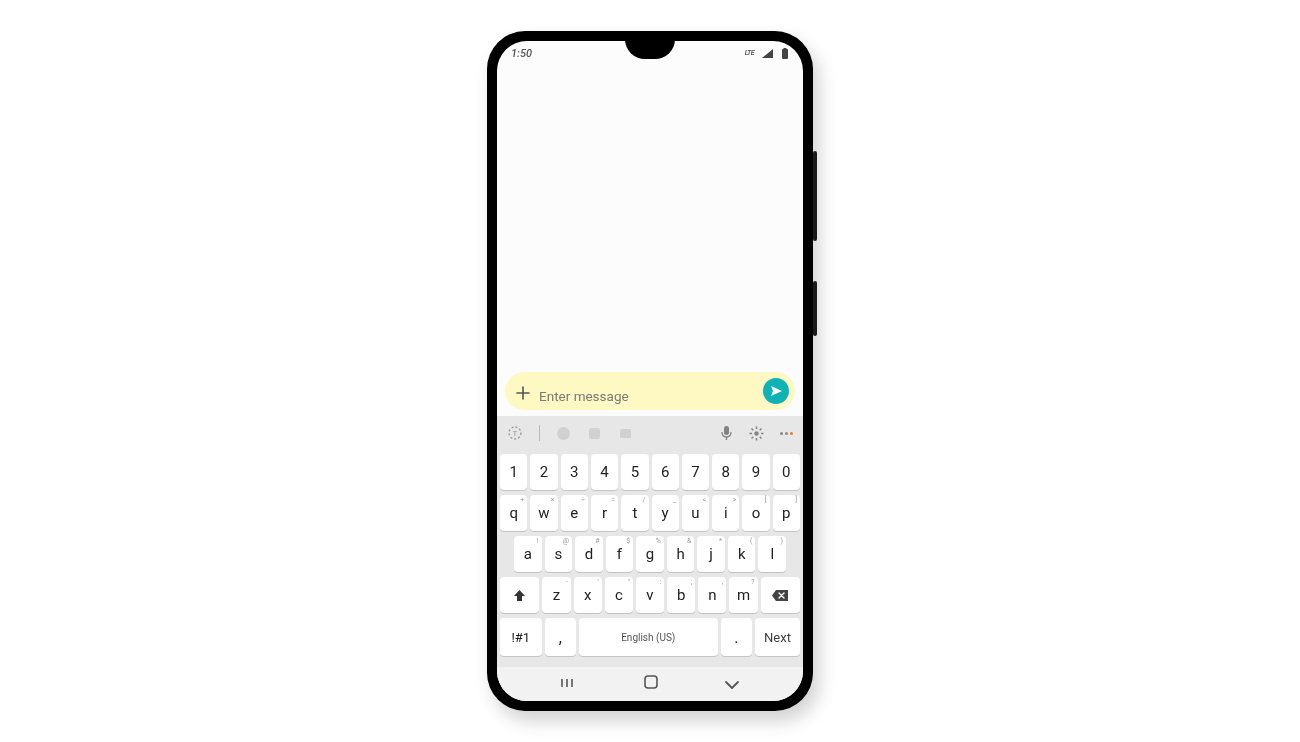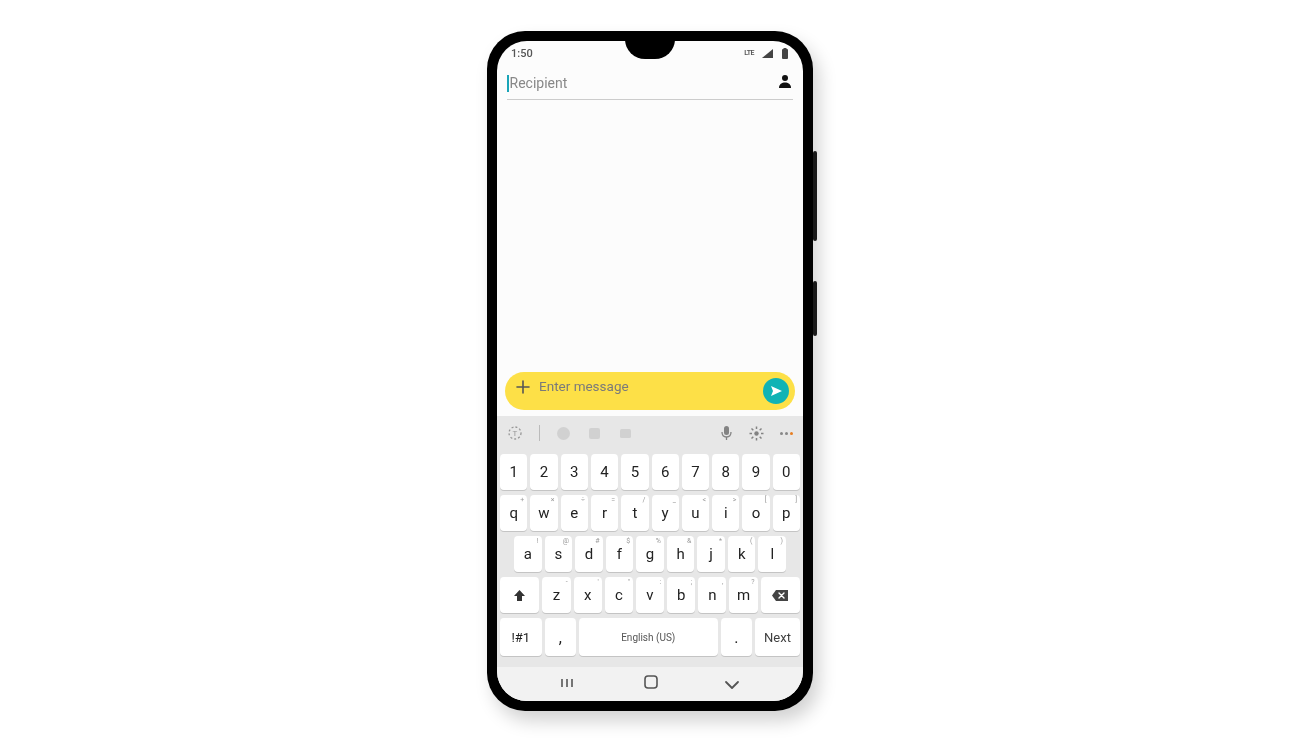--- a/index.html
+++ b/index.html
@@ -53,20 +53,21 @@
   }
   .status-bar {
     height: 24px;
     display: flex;
     align-items: center;
     justify-content: space-between;
     padding: 0 14px;
     font-size: 11px;
     color: #555;
     font-weight: 500;
+    font-style: italic;
   }
   .status-right { display:flex; gap:8px; align-items:center; font-size:10px; letter-spacing: -0.5px;}
   .app-header {
     display: flex;
     align-items: center;
     padding: 10px 8px 8px;
     gap: 12px;
   }
   .back-chevron { padding: 0 4px; }
   .title { font-size: 17px; color: #111; }
@@ -92,24 +93,24 @@
     height:17px;
     background:#1aa5b8;
     margin-right:1px;
     vertical-align:middle;
     animation: blink 1s infinite;
   }
   @keyframes blink { 50% { opacity:0; } }
   .spacer { flex:1; }
   .compose {
     margin: 0 8px 6px;
-    background:#fde047;
+    background:#fef9c3;
     border-radius: 22px;
     display:flex;
-    align-items:flex-start;
+    align-items:flex-end;
     padding: 6px 6px 6px 10px;
     gap:8px;
   }
   .plus { font-size:20px; color:#555; line-height:1; }
   .compose-text { flex:1; font-size:13.5px; color:#7a7a7a; }
   .send-btn {
     width:26px; height:26px; border-radius:50%;
     background:#10b3b5;
     display:flex; align-items:center; justify-content:center;
   }
@@ -175,32 +176,20 @@
             <path d="M0 9 L11 9 L11 0 Z" fill="#444"></path>
           </svg>
         <svg width="8" height="11" viewBox="0 0 8 11">
             <rect x="1" y="1" width="6" height="10" rx="1" fill="#444"></rect>
             <rect x="2.5" y="0" width="3" height="1.5" fill="#444"></rect>
           </svg>
       </div>
     </div>
 
 
-    <div class="recipient-row">
-      <span style="display:flex;align-items:center;flex:1;">
-        <span class="cursor"></span>
-        <span class="recipient-input">Recipient</span>
-      </span>
-      <span>
-        <svg width="16" height="16" viewBox="0 0 16 16">
-            <circle cx="8" cy="5" r="3" fill="#111"></circle>
-            <path d="M2 15 C2 11 5 9.5 8 9.5 C11 9.5 14 11 14 15 Z" fill="#111"></path>
-          </svg>
-      </span>
-    </div>
 
     <div class="spacer"></div>
 
     <div class="compose">
       <span class="plus">
         <svg width="16" height="16" viewBox="0 0 16 16">
             <path d="M8 2 V14 M2 8 H14" stroke="#555" stroke-width="1.6" stroke-linecap="round"></path>
           </svg>
       </span>
       <span class="compose-text">Enter message</span>

